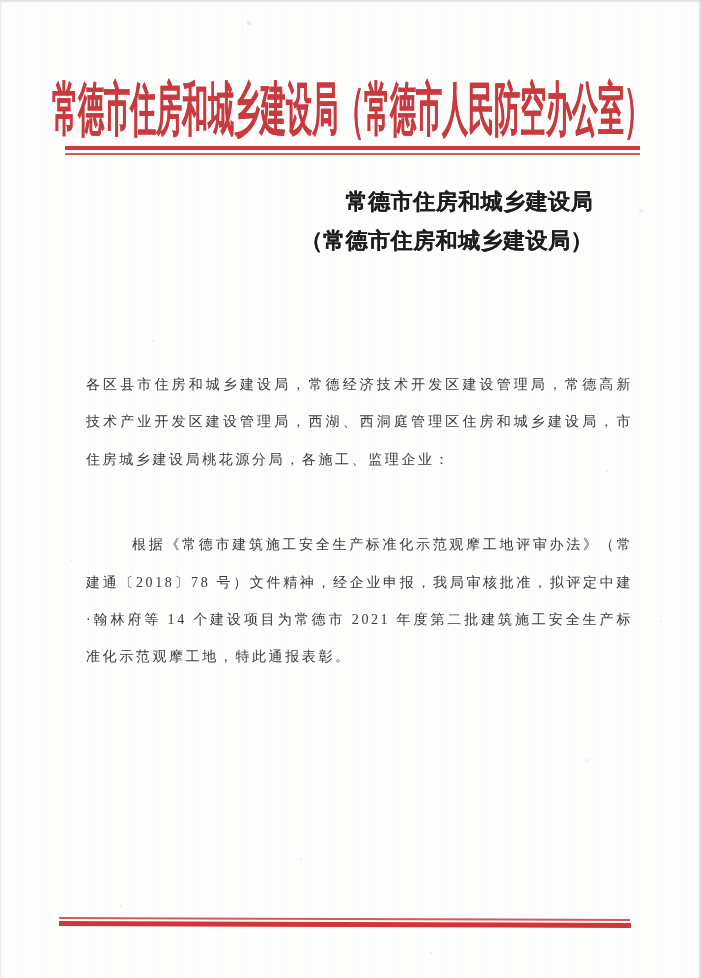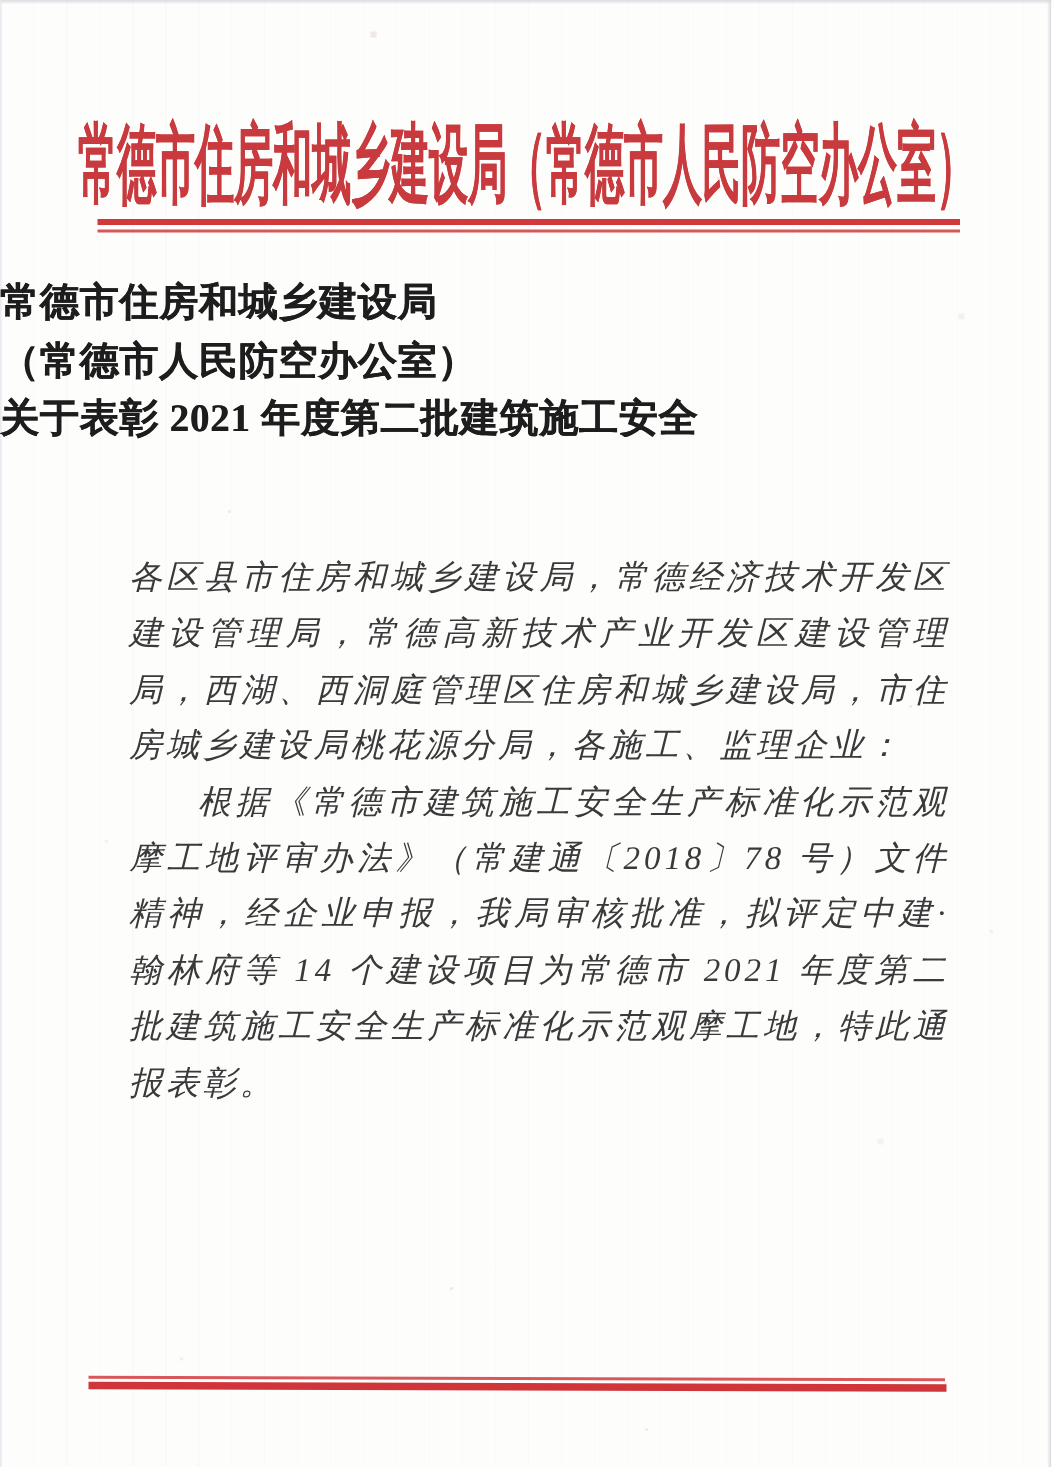--- a/index.html
+++ b/index.html
@@ -72,66 +72,64 @@
   .rule-top-thick  { left: 65px; top: 146px; width: 575px; height: 4px; background: #d13a3d; }
   .rule-top-thin   { left: 65px; top: 153px; width: 575px; height: 2px; background: #d8575a; }
   .rule-bottom-thin  { left: 59px; top: 918px; width: 571px; height: 2px; background: #d8575a; transform: rotate(0.18deg); }
   .rule-bottom-thick { left: 59px; top: 922px; width: 572px; height: 5px; background: #d0353a; transform: rotate(0.18deg); }
 
   
   .doc-title {
     position: absolute;
     top: 183px; left: 0;
     width: 593px;
-    text-align: left;
+    text-align: right;
     color: #1d1d1d;
     font-weight: bold;
-    font-size: 26px;
+    font-size: 22px;
     line-height: 38.5px;
     letter-spacing: 0.5px;
     text-shadow: 0.3px 0 0 #1d1d1d;
   }
 
   
   .body-text {
     position: absolute;
     top: 366px; left: 86px;
     width: 547px;
     color: #3a3a3a;
-    font-size: 22px;
+    font-size: 14px;
     line-height: 37.4px;
     letter-spacing: 2.6px;
     text-align: justify;
     text-justify: inter-ideograph;
-    font-style: italic;
   }
   .para { margin: 0; }
-  .para.indent { text-indent: 46px; }
+  .para.indent { text-indent: 46px; margin-top: 48px; }
 </style>
 </head>
 <body>
 
 <div class="page">
 
   <div class="edge-top"></div>
   <div class="edge-left"></div>
   <div class="edge-right"></div>
   <div class="speckles"></div>
 
   <div class="letterhead">
     <span class="letterhead-text">常德市住房和城乡建设局（常德市人民防空办公室）</span>
   </div>
 
   <div class="rule rule-top-thick"></div>
   <div class="rule rule-top-thin"></div>
 
   <div class="doc-title">
     <div class="title-line">常德市住房和城乡建设局</div>
-    <div class="title-line">（常德市人民防空办公室）</div>
-    <div class="title-line">关于表彰 2021 年度第二批建筑施工安全</div>
+    <div class="title-line">（常德市住房和城乡建设局）</div>
   </div>
 
   <div class="body-text">
     <p class="para">各区县市住房和城乡建设局，常德经济技术开发区建设管理局，常德高新技术产业开发区建设管理局，西湖、西洞庭管理区住房和城乡建设局，市住房城乡建设局桃花源分局，各施工、监理企业：</p>
     <p class="para indent">根据《常德市建筑施工安全生产标准化示范观摩工地评审办法》（常建通〔2018〕78 号）文件精神，经企业申报，我局审核批准，拟评定中建·翰林府等 14 个建设项目为常德市 2021 年度第二批建筑施工安全生产标准化示范观摩工地，特此通报表彰。</p>
   </div>
 
   <div class="rule rule-bottom-thin"></div>
   <div class="rule rule-bottom-thick"></div>
 

